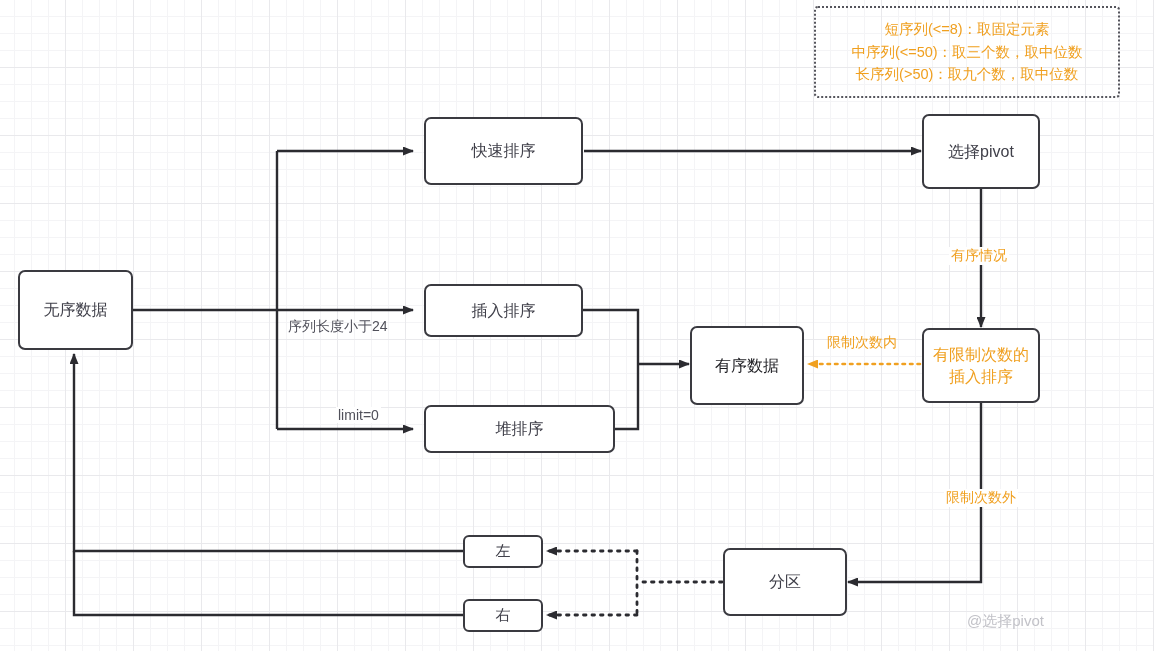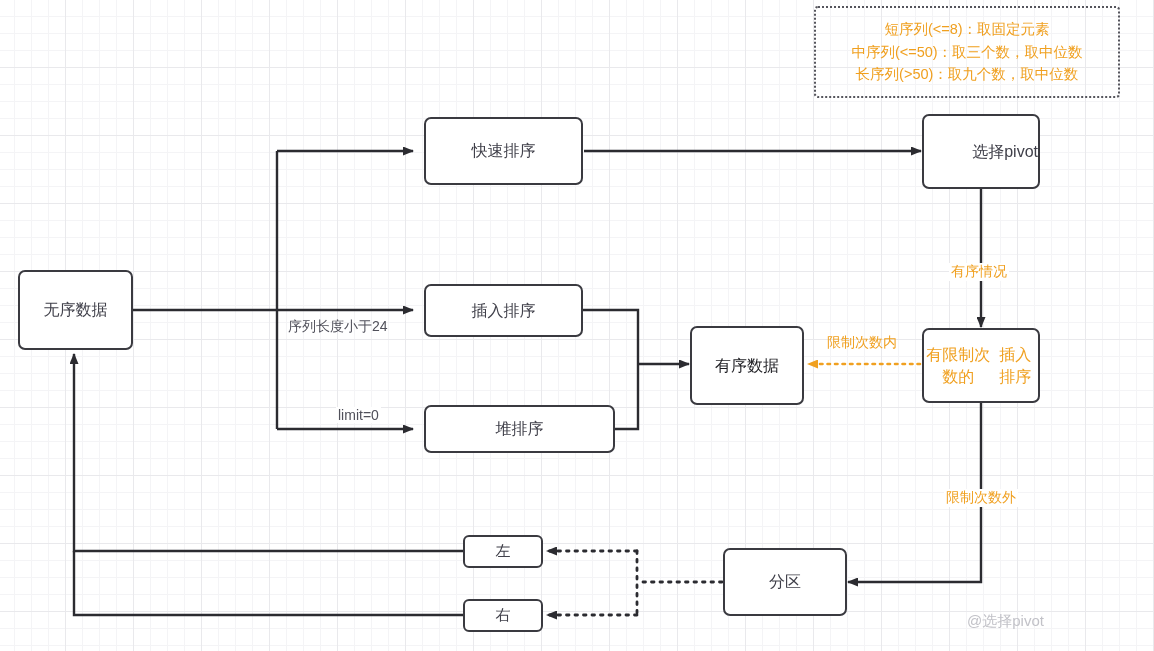--- a/index.html
+++ b/index.html
@@ -147,25 +147,25 @@
   </div>
 
   <div class="node" style="left:424px; top:405px; width:191px; height:48px;">
     <span>堆排序</span>
   </div>
 
   <div class="node bold-text" style="left:690px; top:326px; width:114px; height:79px;">
     <span>有序数据</span>
   </div>
 
-  <div class="node" style="left:922px; top:114px; width:118px; height:75px;justify-content:flex-end;">
+  <div class="node" style="left:922px; top:114px; width:118px; height:75px;">
     <span>选择pivot</span>
   </div>
 
-  <div class="node orange-text" style="left:922px; top:328px; width:118px; height:75px; flex-direction:row;">
+  <div class="node orange-text" style="left:922px; top:328px; width:118px; height:75px; flex-direction:column;">
     <span>有限制次数的</span>
     <span>插入排序</span>
   </div>
 
   <div class="node" style="left:723px; top:548px; width:124px; height:68px;">
     <span>分区</span>
   </div>
 
   <div class="node" style="left:463px; top:535px; width:80px; height:33px; border-radius:6px; font-size:15px;">
     <span>左</span>
@@ -182,21 +182,21 @@
   </div>
 
   <div class="edge-label" style="left:288px; top:318px;">
     <span>序列长度小于24</span>
   </div>
 
   <div class="edge-label chip" style="left:320px; top:407px;margin-left:16px;">
     <span>limit=0</span>
   </div>
 
-  <div class="edge-label orange chip" style="left:949px; top:247px;margin-top:16px;">
+  <div class="edge-label orange chip" style="left:949px; top:247px;">
     <span>有序情况</span>
   </div>
 
   <div class="edge-label orange" style="left:827px; top:334px;">
     <span>限制次数内</span>
   </div>
 
   <div class="edge-label orange chip" style="left:944px; top:489px;">
     <span>限制次数外</span>
   </div>

